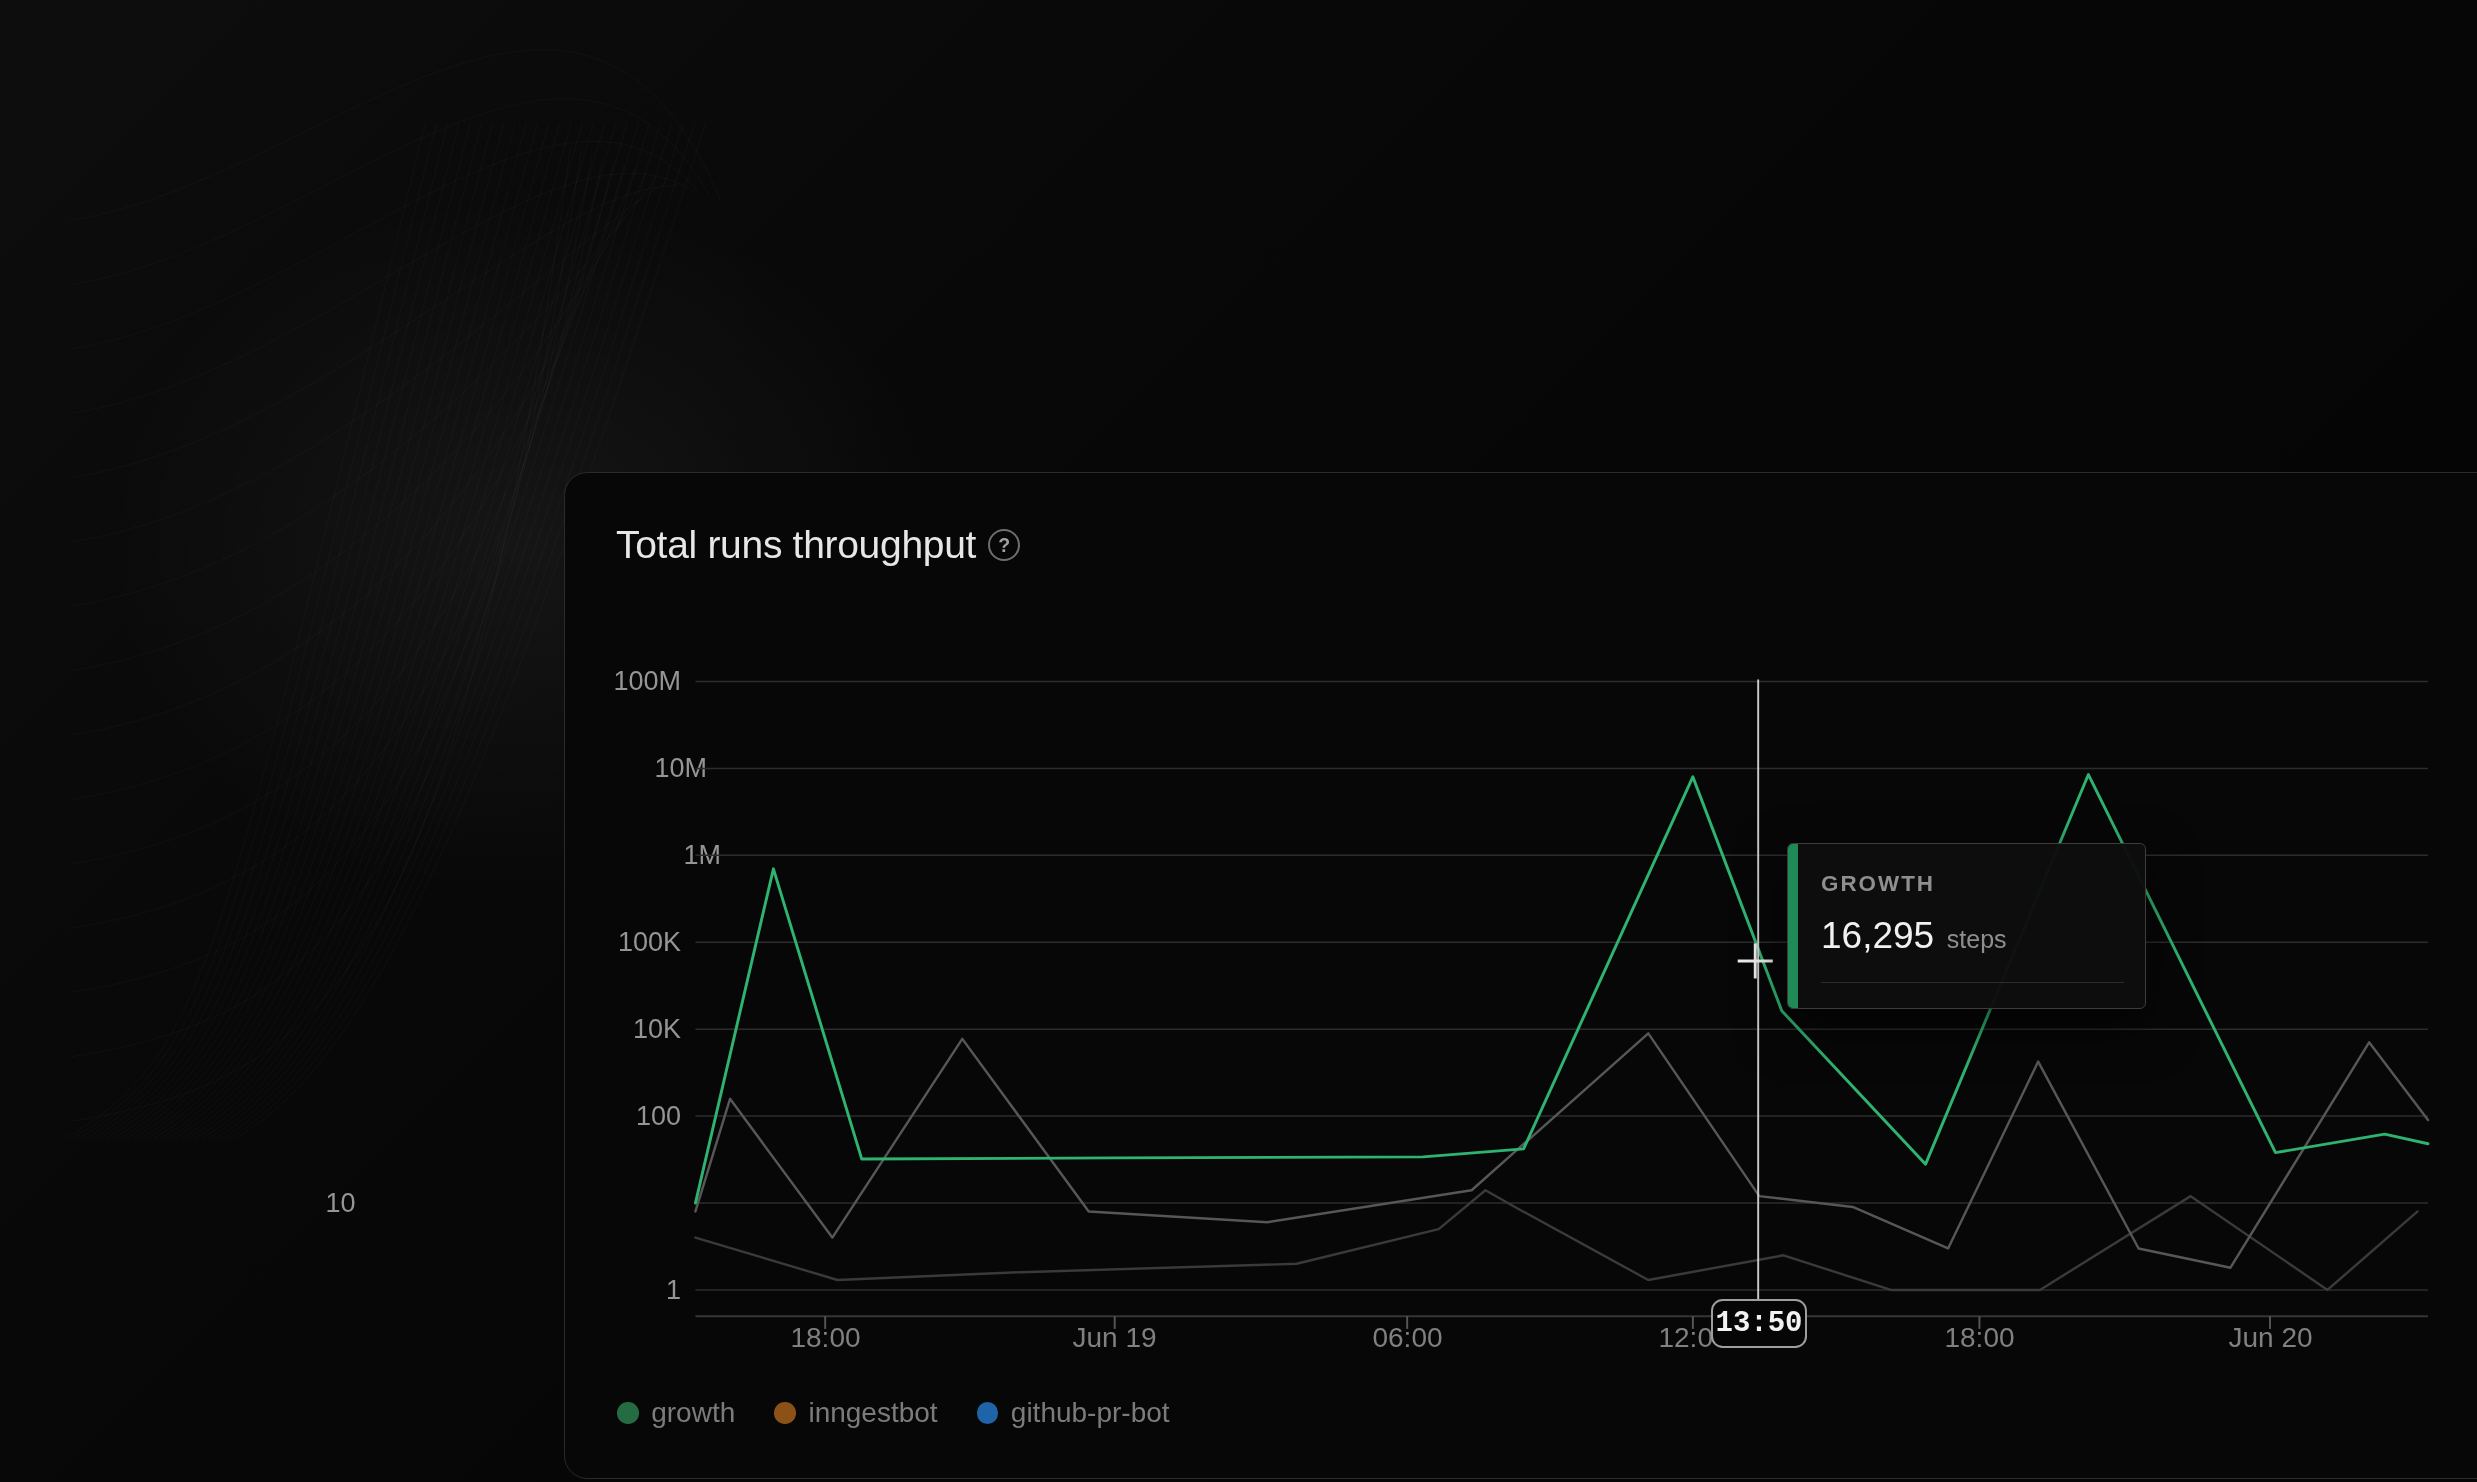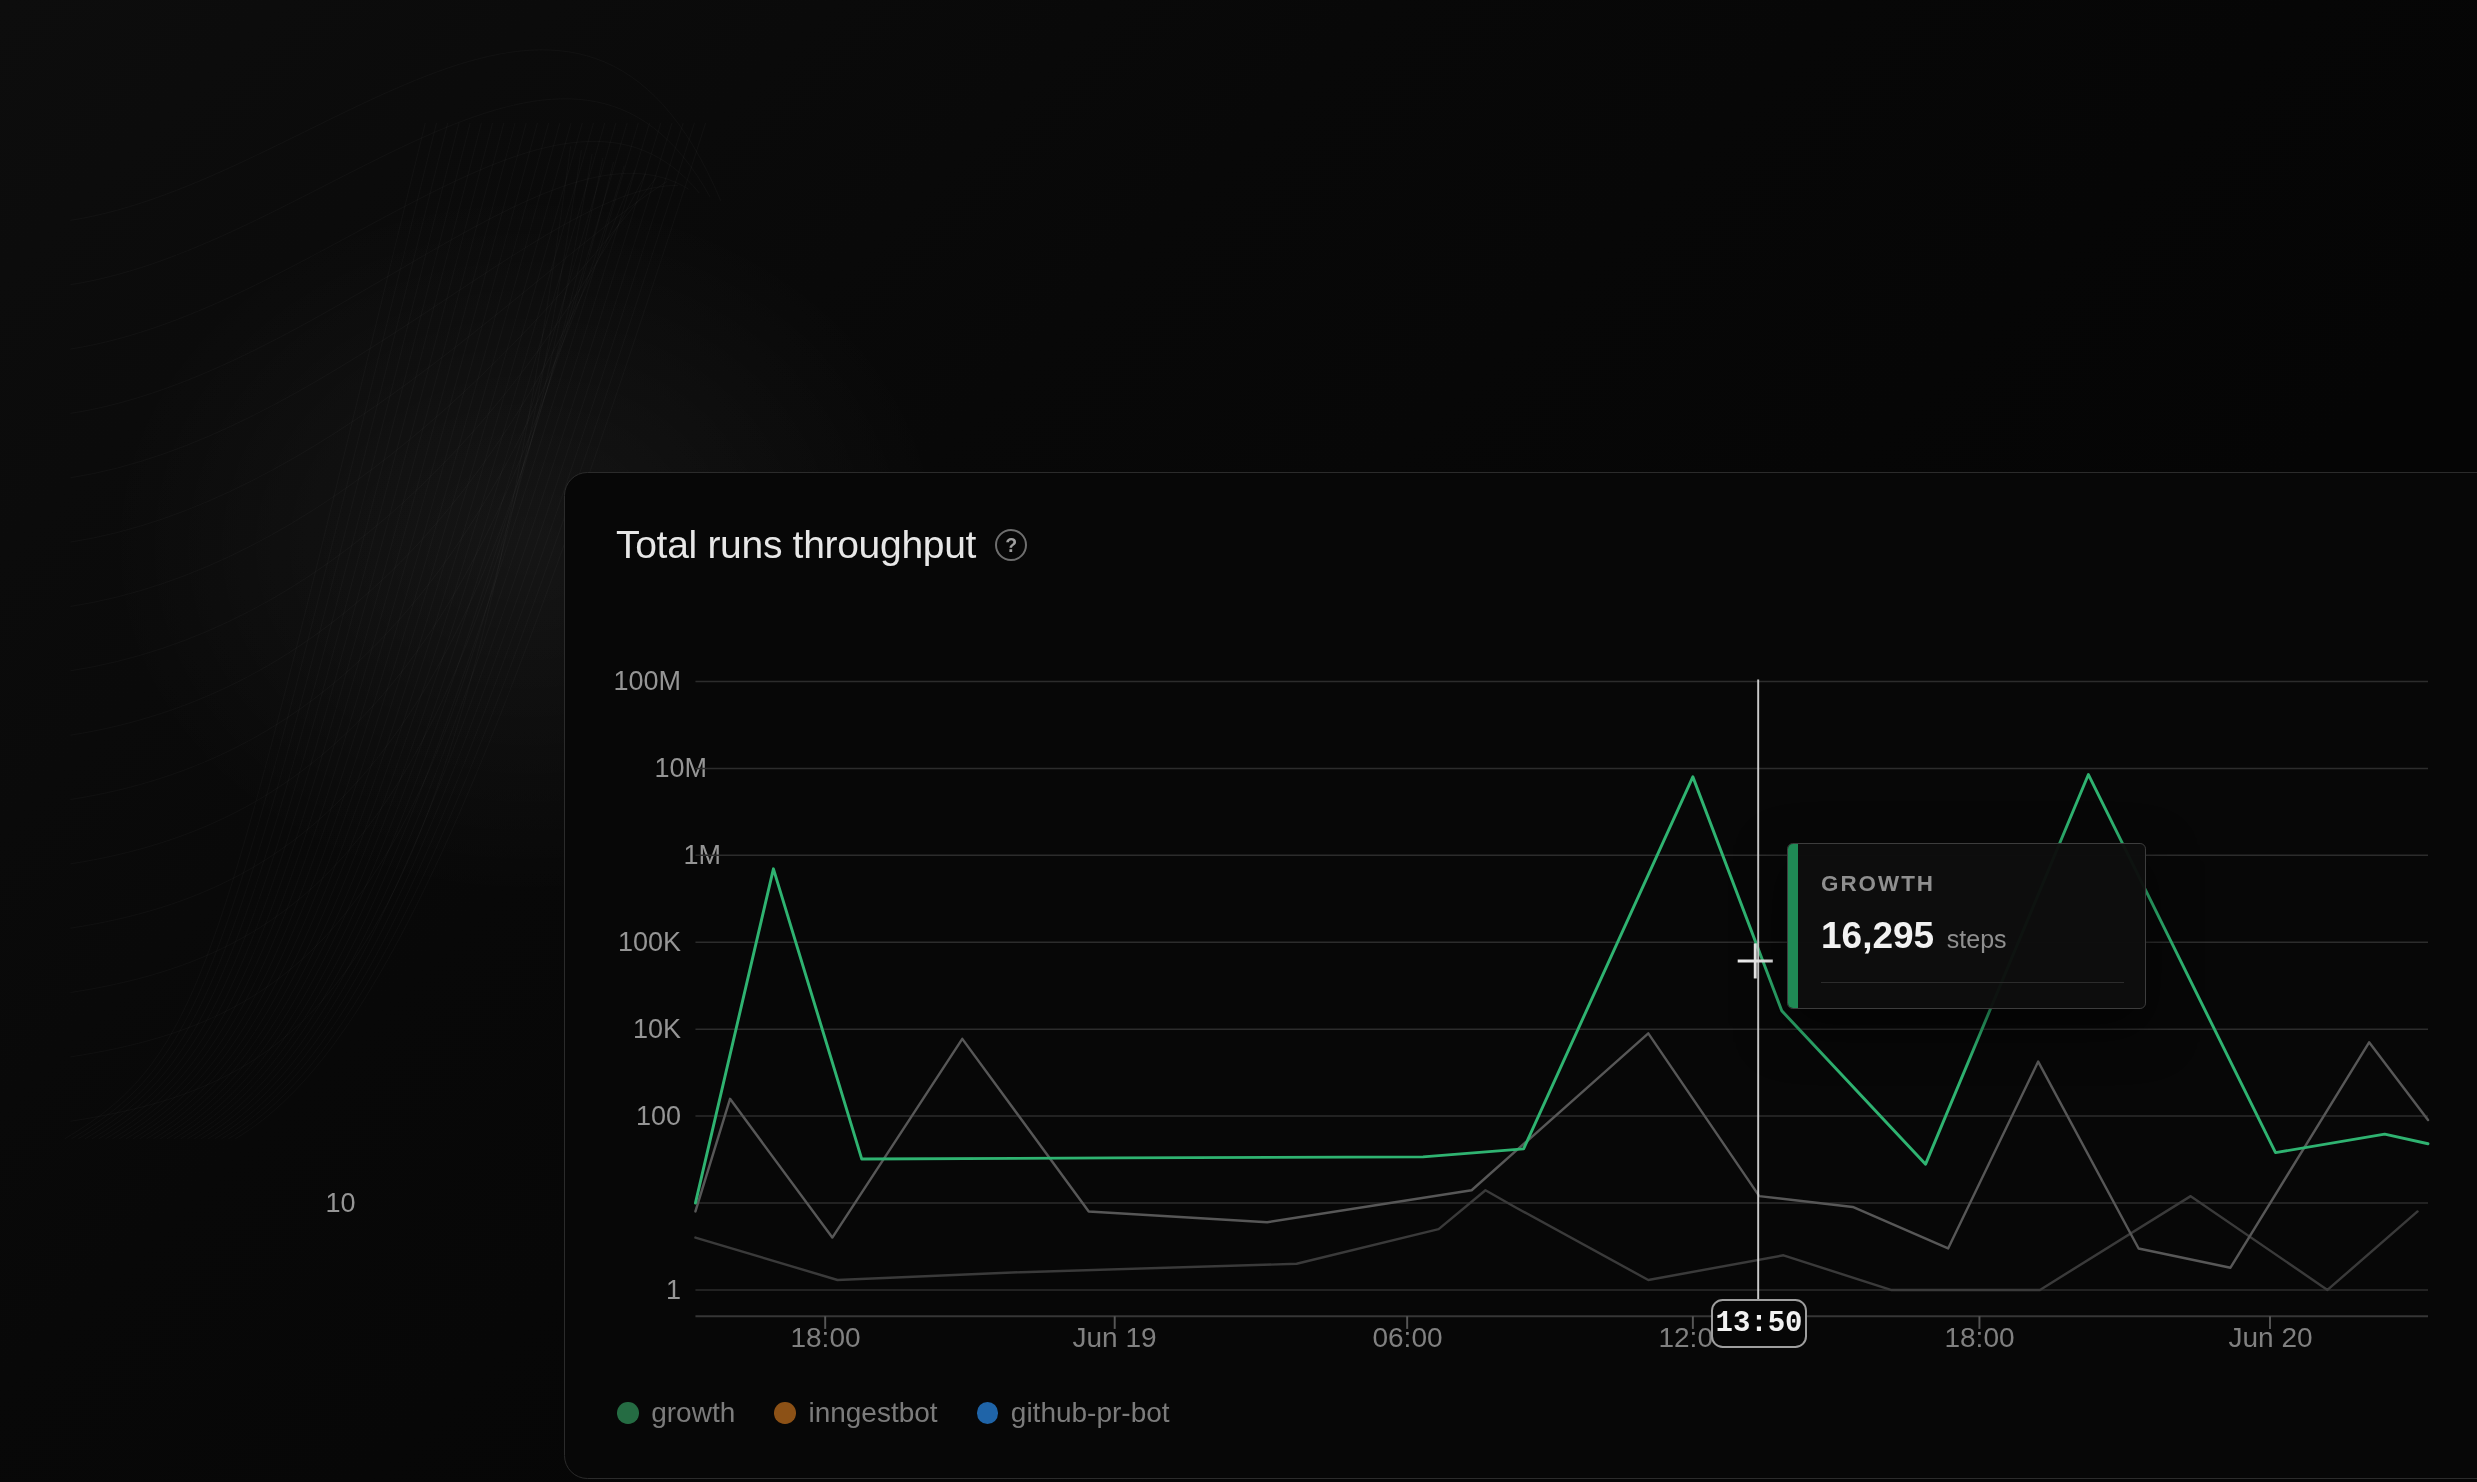--- a/index.html
+++ b/index.html
@@ -4,42 +4,42 @@
 <style>
   html,body{margin:0;padding:0;background:#040404;}
   .page{position:relative;width:2477px;height:1482px;overflow:hidden;
         background:linear-gradient(135deg,#0d0d0d 0%,#080808 35%,#050505 70%);
         font-family:"Liberation Sans","DejaVu Sans",sans-serif;}
   .mesh-glow{position:absolute;left:0;top:0;width:1170px;height:1268px;
         background:radial-gradient(ellipse 605px 507px at 527px 546px,rgba(255,255,255,0.05),transparent 70%);}
   svg.mesh{position:absolute;left:0;top:0;}
   .card{position:absolute;left:564px;top:472px;width:1943px;height:1005px;
         background:#070707;border:1.5px solid #2b2b2b;border-radius:23.4px;}
-  .title-row{position:absolute;left:616px;top:523px;display:flex;align-items:center;gap:19px;}
+  .title-row{position:absolute;left:616px;top:523px;display:flex;align-items:center;gap:12px;}
   .title{font-size:39px;color:#e7e7e7;font-weight:500;letter-spacing:-0.3px;}
   .help{width:32px;height:32px;border:2px solid #6e6e6e;border-radius:50%;
         display:flex;align-items:center;justify-content:center;
         color:#9f9f9f;font-size:19.5px;font-weight:600;box-sizing:border-box;}
   svg.plot{position:absolute;left:0;top:0;pointer-events:none;}
   .ylab{position:absolute;left:0;width:681px;text-align:right;font-size:27px;
         color:#959595;line-height:29px;}
   .xlab{position:absolute;width:195px;text-align:center;top:1322px;font-size:28px;
         color:#808080;line-height:31px;}
   .badge{position:absolute;width:96px;height:49px;top:1299px;box-sizing:border-box;
         background:#060606;border:2px solid #9e9e9e;border-radius:11.7px;
         display:flex;align-items:center;justify-content:center;
         font-size:29px;font-weight:600;color:#f2f2f2;font-family:Liberation Mono, monospace;}
   .tooltip{position:absolute;left:1787px;top:843px;width:359px;box-sizing:border-box;
         background:rgba(13,13,13,0.97);border:1px solid #3d3d3d;border-radius:5.9px;
         box-shadow:0 17.6px 49px rgba(0,0,0,0.55);overflow:hidden;}
   .tt-accent{position:absolute;left:0;top:0;bottom:0;width:9.8px;background:#1f8a55;}
   .tt-body{padding:27px 21.5px 25px 33px;}
   .tt-series{font-size:22.4px;font-weight:600;letter-spacing:2px;color:#8f8f8f;}
   .tt-valrow{margin-top:17.6px;display:flex;align-items:baseline;gap:12.7px;}
-  .tt-value{font-size:37px;font-weight:700;color:#f1f1f1;}
+  .tt-value{font-size:37px;font-weight:400;color:#f1f1f1;}
   .tt-unit{font-size:25px;color:#8f8f8f;}
   .tt-divider{margin-top:25px;border-top:1px solid #2c2c2c;}
   .tt-hint{margin-top:21.5px;font-size:25px;color:#9d9d9d;line-height:1.35;width:297px;}
   .legend{position:absolute;left:617px;top:1397px;display:flex;align-items:center;gap:39px;}
   .legend-item{display:flex;align-items:center;gap:12.7px;}
   .legend-dot{width:21.5px;height:21.5px;border-radius:50%;}
   .legend-label{font-size:28px;color:#7b7b7b;}
 </style>
 </head>
 <body>

